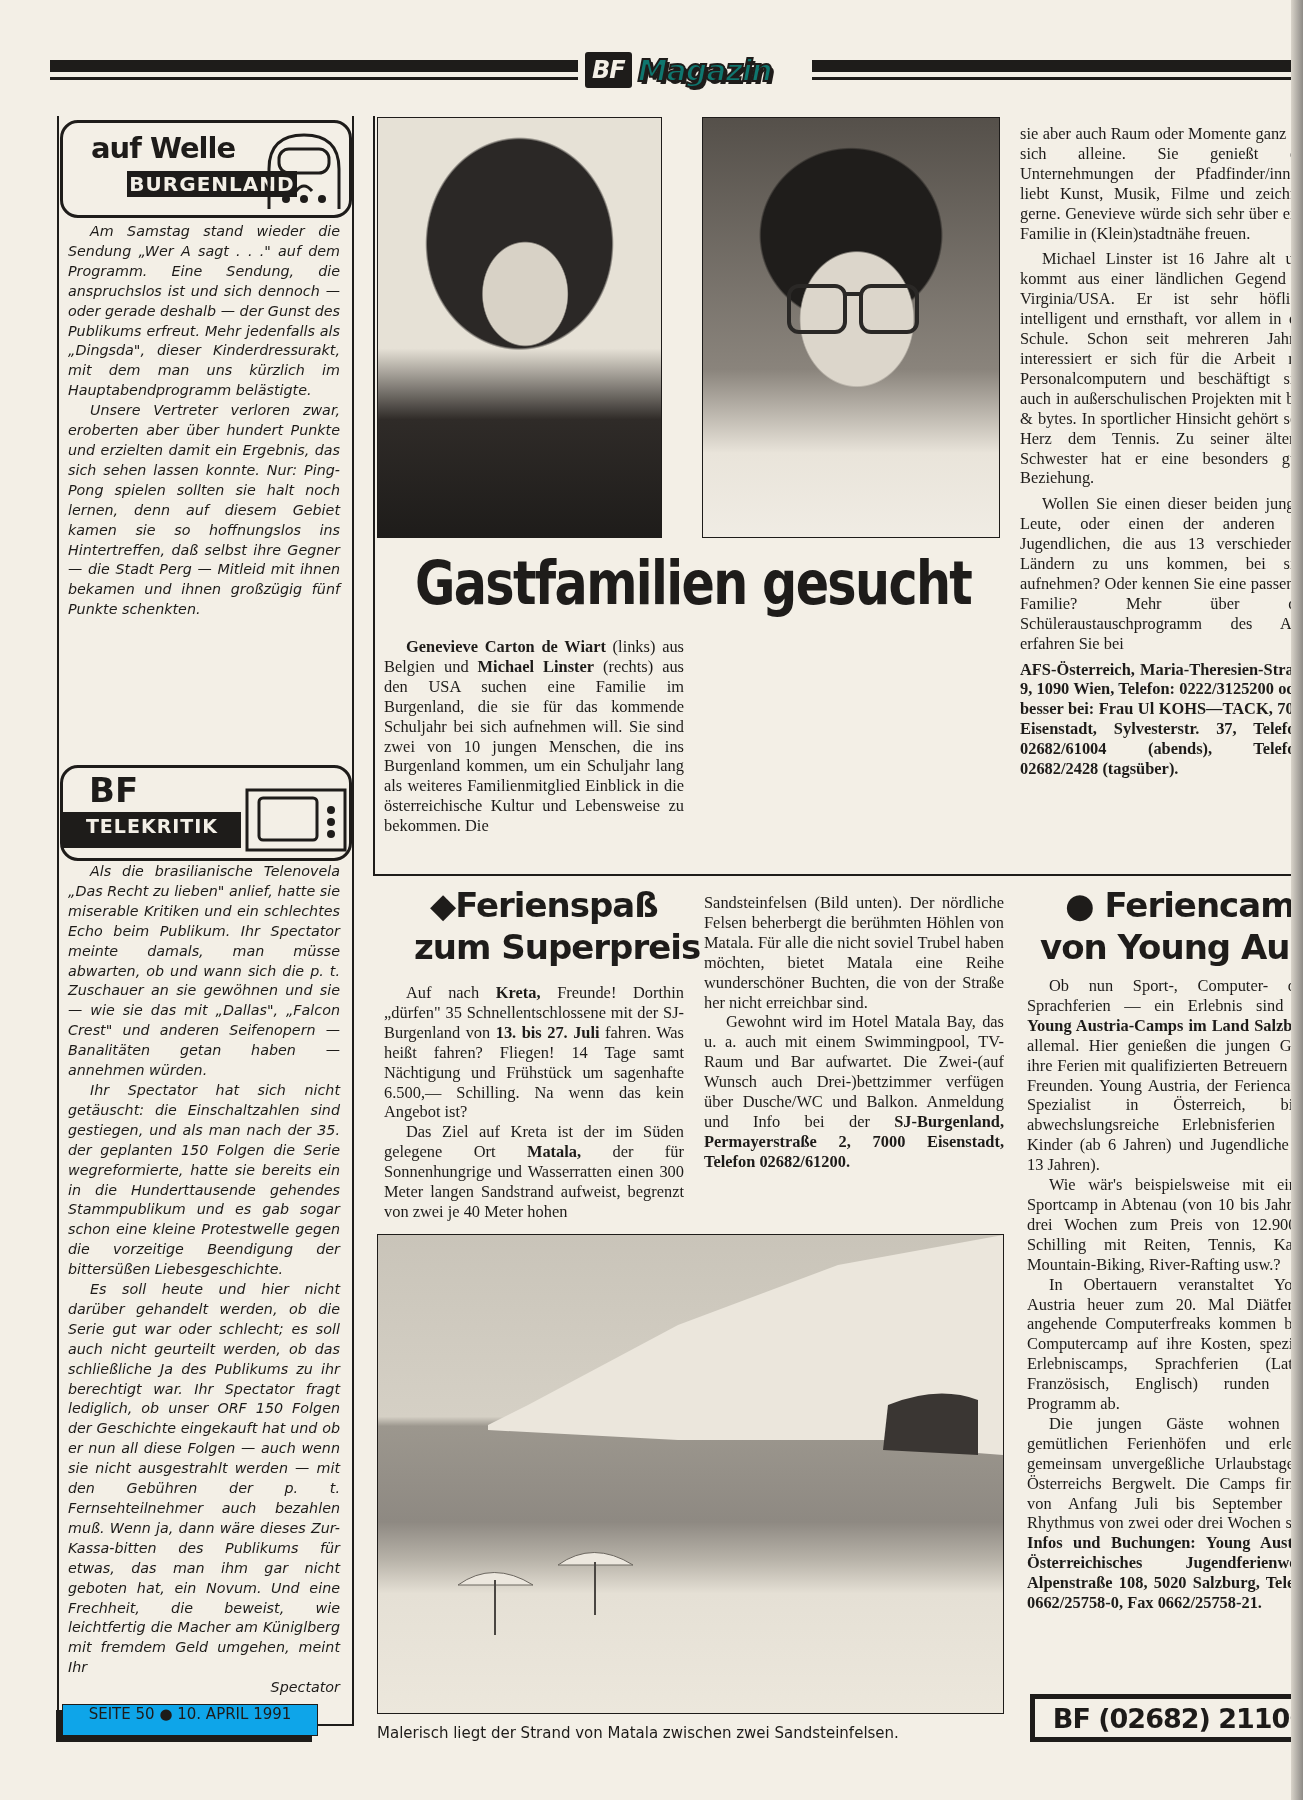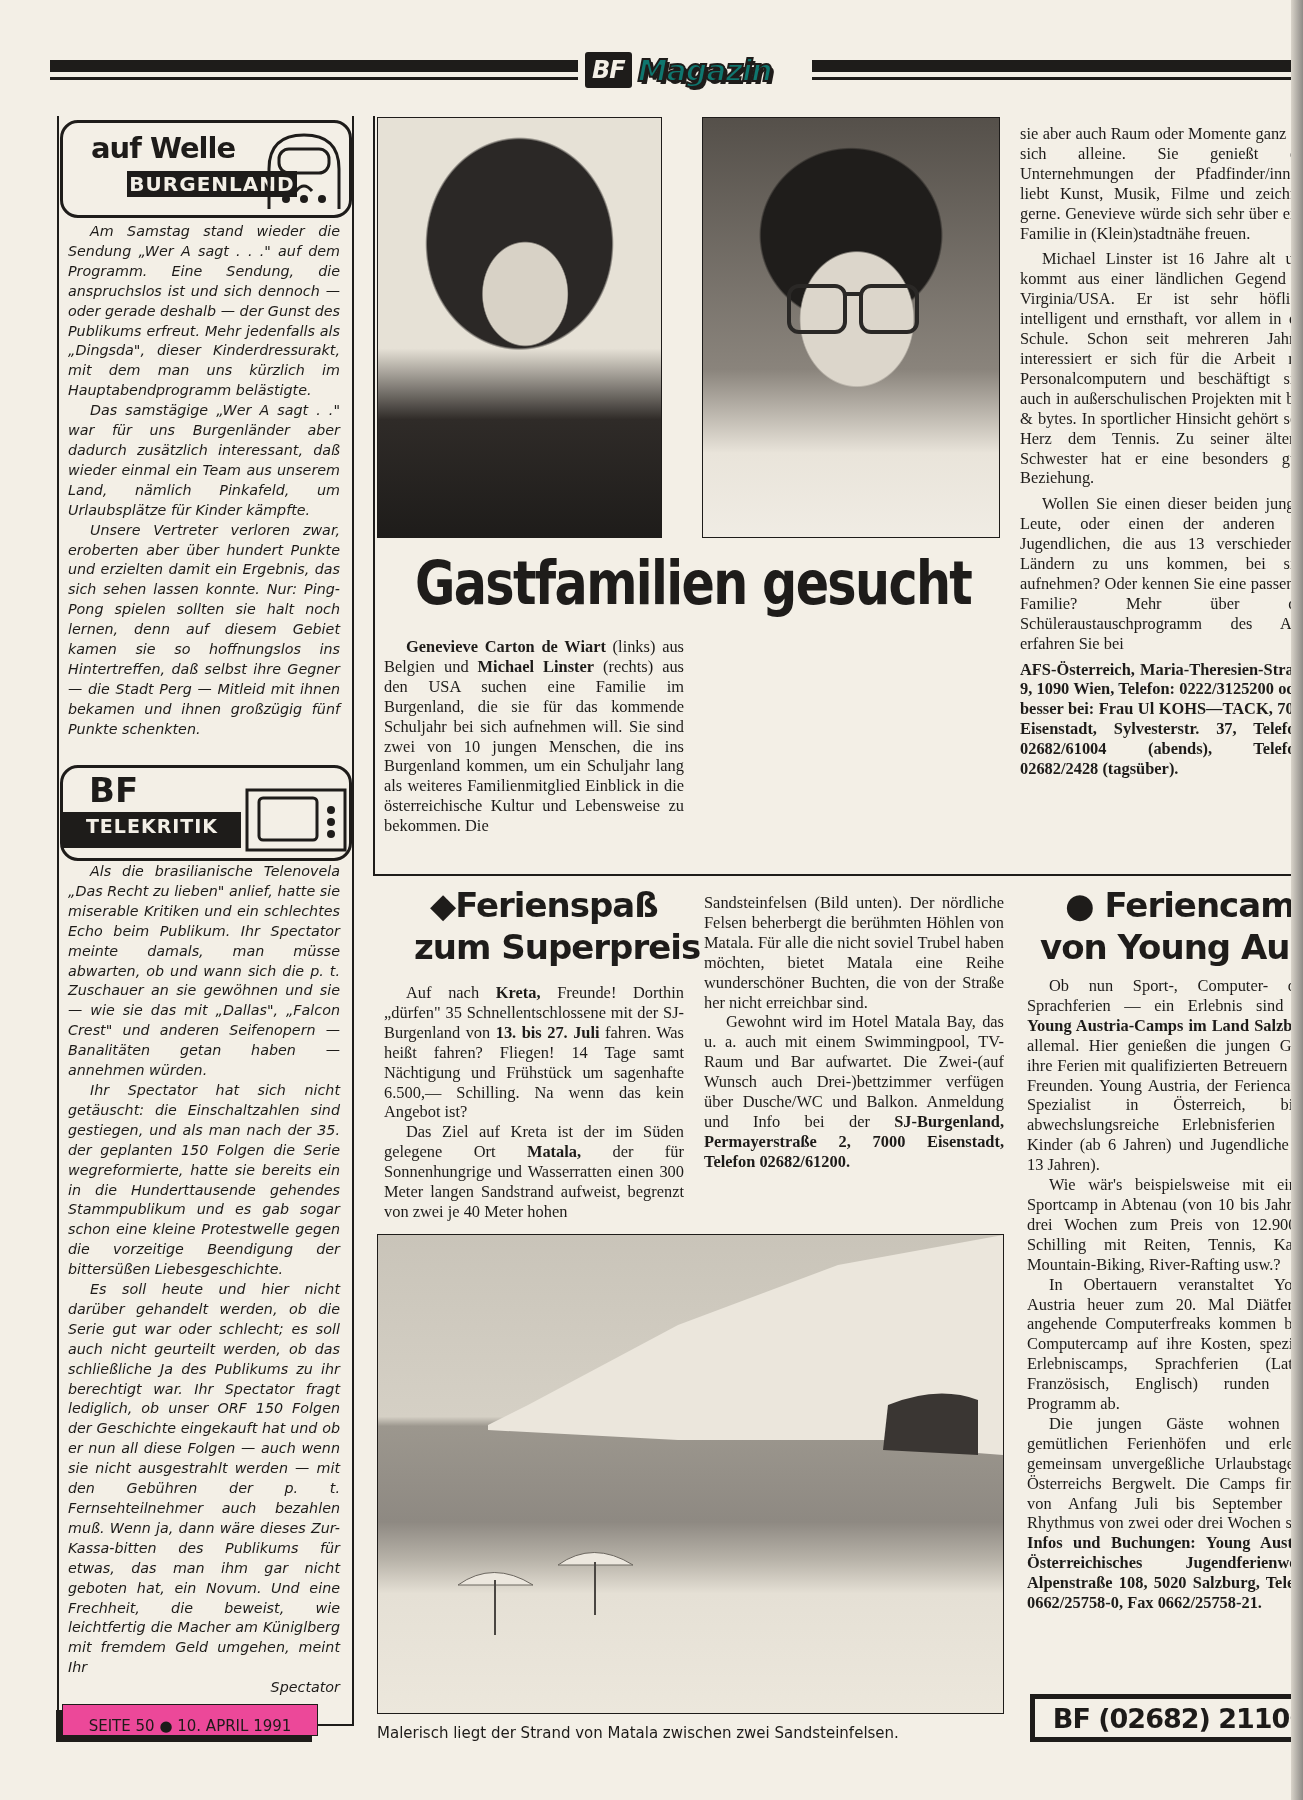--- a/index.html
+++ b/index.html
@@ -25,21 +25,21 @@
 
   
   .photo { position: absolute; border: 1px solid #1e1c1a; overflow: hidden; }
   .headline { position: absolute; font-family: "DejaVu Sans", sans-serif; font-weight: bold; color: #1e1c1a; letter-spacing: -2px; transform-origin: left top; }
   .body-text { position: absolute; font-family: "Liberation Serif", serif; font-size: 16.4px; line-height: 19.9px; text-align: justify; }
   .body-text p { margin: 0; text-indent: 22px; }
   .body-text p.noind { text-indent: 0; }
   .b { font-weight: bold; }
   .rule { position: absolute; background: #1e1c1a; }
   .caption { position: absolute; font-family: "DejaVu Sans", sans-serif; font-size: 15px; }
-  .footer-box { position: absolute; border: 1px solid #1e1c1a; background: #ec4899; box-shadow: -6px 6px 0 #1e1c1a; font-family: "DejaVu Sans", sans-serif; font-size: 15px; display: flex; align-items: flex-end; justify-content: center; }
+  .footer-box { position: absolute; border: 1px solid #1e1c1a; background: #0ea5e9; box-shadow: -6px 6px 0 #1e1c1a; font-family: "DejaVu Sans", sans-serif; font-size: 15px; display: flex; align-items: flex-start; justify-content: center; }
   .phone-box { position: absolute; border: 5px solid #1e1c1a; font-family: "DejaVu Sans", sans-serif; font-weight: bold; font-size: 27px; letter-spacing: -1px; display: flex; align-items: center; justify-content: center; }
   .edge { position: absolute; right: 0; top: 0; width: 12px; height: 1800px; background: linear-gradient(90deg, #d9d4ca, #8d8a86); }
 </style>
 </head>
 <body>
 
 <div class="mast-bar" style="left:50px;top:60px;width:528px;height:12px;"></div>
 <div class="mast-bar" style="left:50px;top:77px;width:528px;height:3px;"></div>
 <div class="mast-bar" style="left:812px;top:60px;width:491px;height:12px;"></div>
 <div class="mast-bar" style="left:812px;top:77px;width:491px;height:3px;"></div>
@@ -58,21 +58,20 @@
     <rect x="18" y="20" width="50" height="24" rx="10" fill="none" stroke="#1e1c1a" stroke-width="3"></rect>
     <path d="M35 62 Q43 52 51 62" fill="none" stroke="#1e1c1a" stroke-width="3"></path>
     <circle cx="25" cy="70" r="4" fill="#1e1c1a"></circle>
       <circle cx="43" cy="70" r="4" fill="#1e1c1a"></circle>
       <circle cx="61" cy="70" r="4" fill="#1e1c1a"></circle>
   </svg>
 </div>
 
 <div class="col-text" style="left:68px;top:222px;width:272px;">
   <p>Am Samstag stand wieder die Sendung „Wer A sagt . . ." auf dem Programm. Eine Sendung, die anspruchslos ist und sich dennoch — oder gerade deshalb — der Gunst des Publikums erfreut. Mehr jedenfalls als „Dingsda", dieser Kinderdressurakt, mit dem man uns kürzlich im Hauptabendprogramm belästigte.</p>
-  <p>Das samstägige „Wer A sagt . ." war für uns Burgenländer aber dadurch zusätzlich interessant, daß wieder einmal ein Team aus unserem Land, nämlich Pinkafeld, um Urlaubsplätze für Kinder kämpfte.</p>
   <p>Unsere Vertreter verloren zwar, eroberten aber über hundert Punkte und erzielten damit ein Ergebnis, das sich sehen lassen konnte. Nur: Ping-Pong spielen sollten sie halt noch lernen, denn auf diesem Gebiet kamen sie so hoffnungslos ins Hintertreffen, daß selbst ihre Gegner — die Stadt Perg — Mitleid mit ihnen bekamen und ihnen großzügig fünf Punkte schenkten.</p>
 </div>
 
 <div class="logo-box" style="left:60px;top:765px;width:286px;height:90px;">
   <div class="logo-top" style="left:26px;top:2px;font-size:34px;">BF</div>
   <div class="logo-band" style="left:0px;top:44px;width:178px;height:36px;font-size:19px;line-height:28px;text-align:center;">TELEKRITIK</div>
   <svg style="position:absolute;left:182px;top:20px;" width="102" height="64" viewBox="0 0 102 64">
     <rect x="2" y="2" width="98" height="60" fill="none" stroke="#1e1c1a" stroke-width="3"></rect>
     <rect x="14" y="10" width="58" height="42" rx="4" fill="none" stroke="#1e1c1a" stroke-width="3"></rect>
     <circle cx="86" cy="22" r="4" fill="#1e1c1a"></circle>

